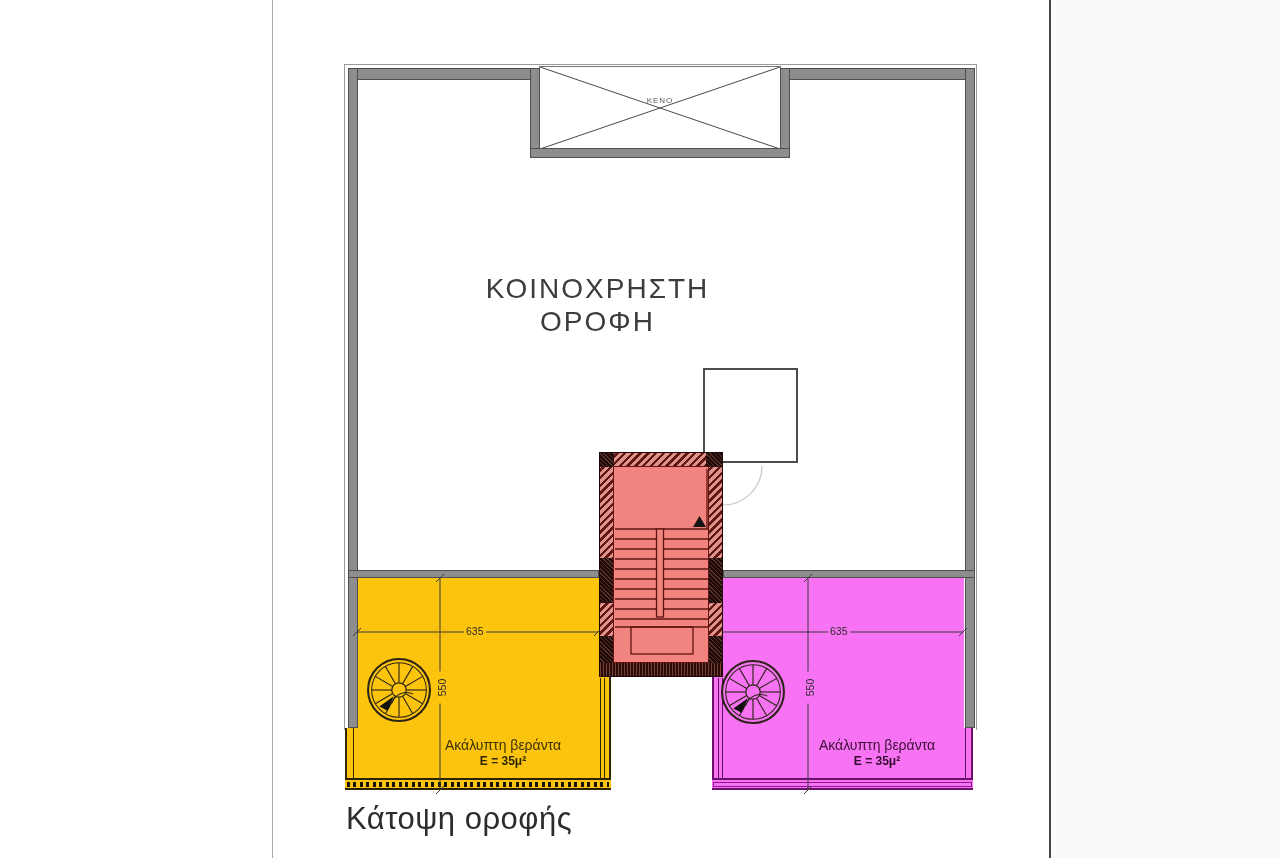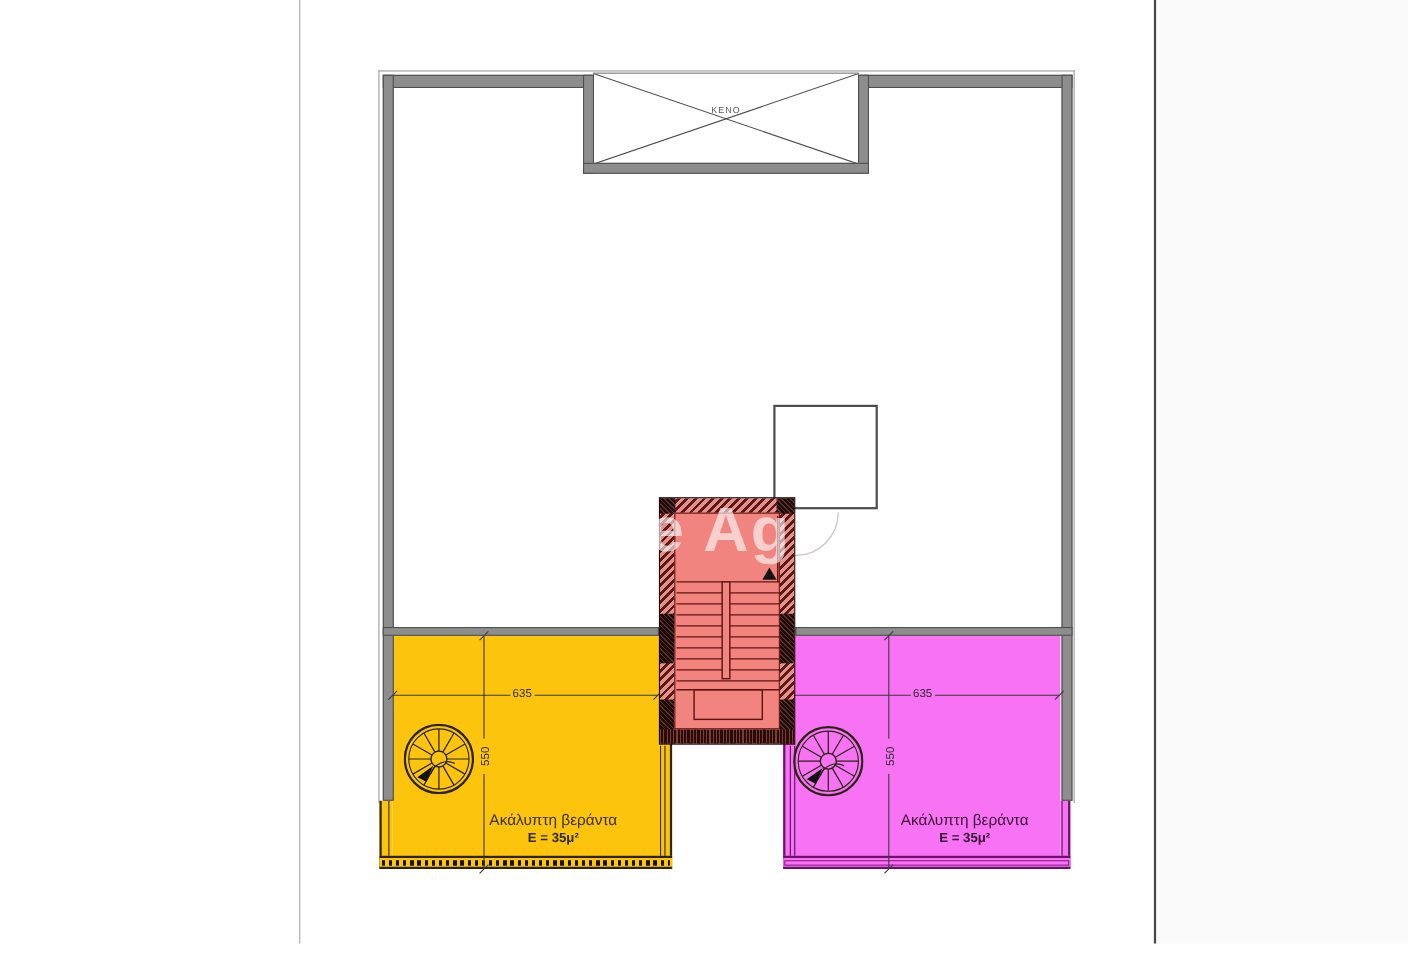--- a/index.html
+++ b/index.html
@@ -109,20 +109,24 @@
   <div class="abs wall" style="left:723px;top:570px;width:252px;height:8px;"></div>
 
   <div class="abs void">
     <svg width="240" height="82" viewBox="0 0 240 82">
       <line x1="0" y1="0" x2="240" y2="82" stroke="#4a4a4a" stroke-width="1"></line>
       <line x1="0" y1="82" x2="240" y2="0" stroke="#4a4a4a" stroke-width="1"></line>
     </svg>
     <div class="void-label">ΚΕΝΟ</div>
   </div>
 
+  <div class="abs roof-label">
+    <div>ΚΟΙΝΟΧΡΗΣΤΗ</div>
+    <div>ΟΡΟΦΗ</div>
+  </div>
 
   <div class="abs rail-left">
     <div class="dashes"></div>
   </div>
   <div class="abs rail-right">
     <div class="inner"></div>
   </div>
 
   <svg class="overlay-svg" width="1280" height="866" viewBox="0 0 1280 866">
     <g stroke="#3a3a3a" stroke-width="1">
@@ -219,25 +223,25 @@
           <line x1="1" y1="160" x2="95" y2="160"></line>
           <rect x="42.5" y="62" width="7" height="88" fill="#f2847f"></rect>
           <rect x="17" y="160" width="62" height="27"></rect>
           <line x1="93" y1="2" x2="93" y2="62"></line>
         </g>
         <polygon points="79,60 92,60 85.5,49" fill="#141414"></polygon>
       </svg>
     </div>
   </div>
 
-  <div class="abs watermark">e Ag</div>
 
   <div class="abs ver-label" style="left:398px;top:737px;">
     <div class="l1">Ακάλυπτη βεράντα</div>
     <div class="l2">E = 35μ²</div>
   </div>
   <div class="abs ver-label ver-label-r" style="left:772px;top:737px;">
     <div class="l1">Ακάλυπτη βεράντα</div>
     <div class="l2">E = 35μ²</div>
   </div>
 
+  <div class="abs caption">Κάτοψη οροφής</div>
 
 </div>
 
 </body></html>

